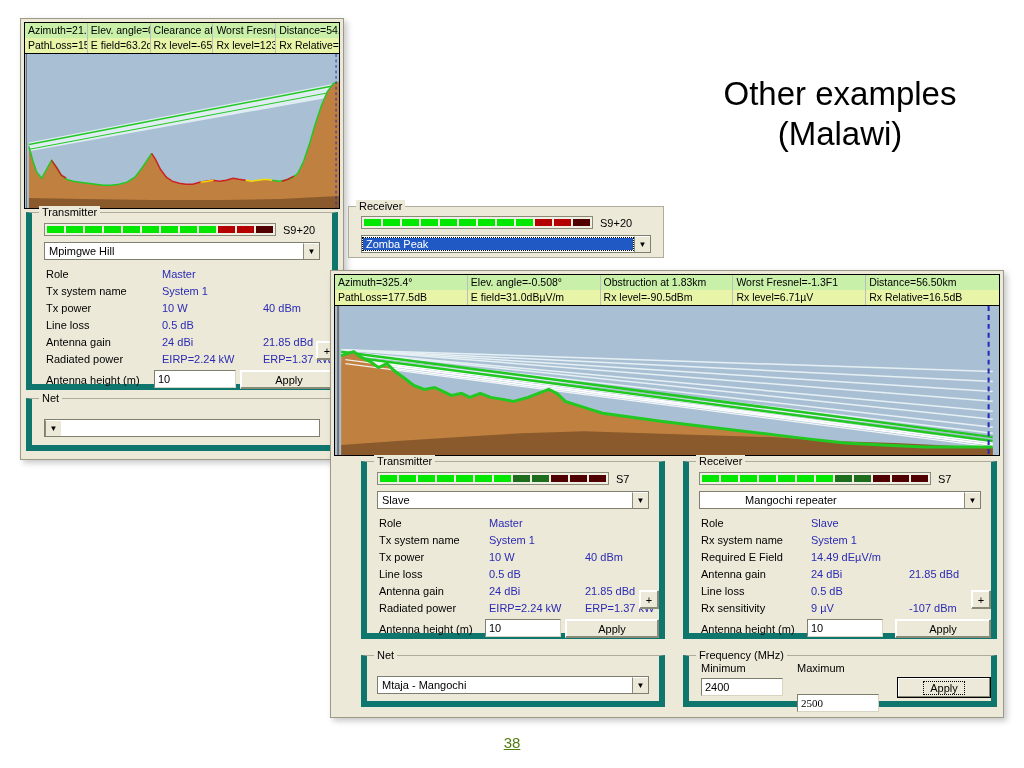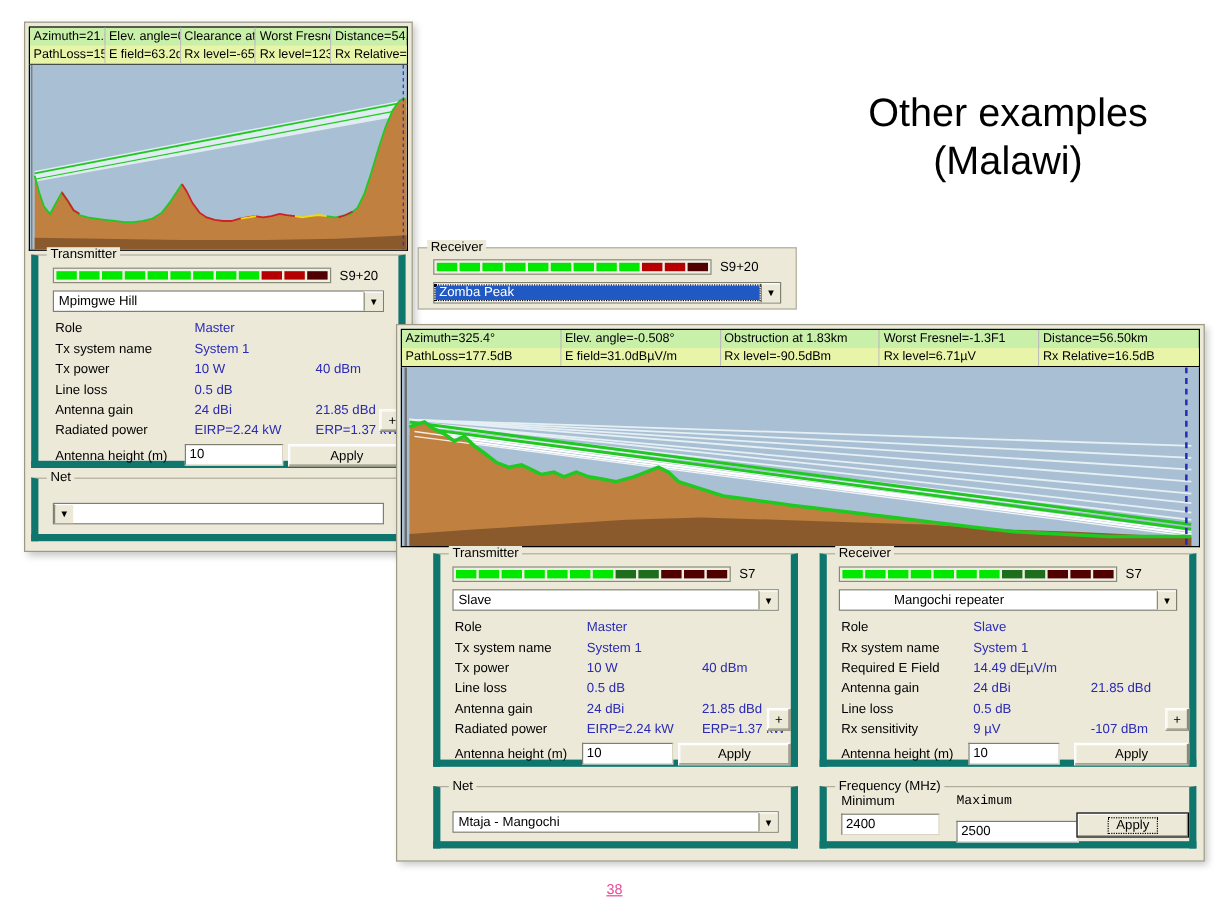--- a/index.html
+++ b/index.html
@@ -26,22 +26,22 @@
     line-height: 40px;
     color: #000000;
     font-family: "Liberation Sans", sans-serif;
   }
 
   .page-number {
     position: absolute;
     left: 0; top: 734px;
     width: 1024px;
     text-align: center;
-    font-size: 12px;
-    color: #ec4899;
+    font-size: 15px;
+    color: #4d7c0f;
     text-decoration: underline;
   }
 
   
   .rm-window {
     position: absolute;
     background: #ece9d8;
     border: 1px solid #9a9a86;
     box-shadow: 3px 3px 6px rgba(0,0,0,0.22);
     font-size: 11px;
@@ -566,22 +566,22 @@
         <div class="combo" style="left:10px; top:20px; right:10px;">
           <span class="combo-text">Mtaja - Mangochi</span>
           <span class="combo-arrow">▼</span>
         </div>
       </div>
 
       <div class="group" style="left:352px; top:384px; width:314px; height:52px;">
         <span class="legend">Frequency (MHz)</span>
         <span class="sublabel" style="left:12px; top:6px;">Minimum</span>
         <input class="tinput" style="left: 12px; top: 22px; width: 82px;" value="2400">
-        <span class="sublabel" style="left:108px; top:6px;font-family:Liberation Mono, monospace;">Maximum</span>
-        <input class="tinput" style="left: 108px; top: 28px; width: 102px;" value="2500">
+        <span class="sublabel" style="left:108px; top:6px;">Maximum</span>
+        <input class="tinput" style="left: 108px; top: 38px; width: 82px; font-family: Liberation Serif, serif;" value="2500">
         <div class="btn focused" style="left:208px; top:21px; width:94px; height:21px;">
           <span class="btn-inner">Apply</span>
         </div>
       </div>
 
     </div>
   </div>
 
 </div>
 

